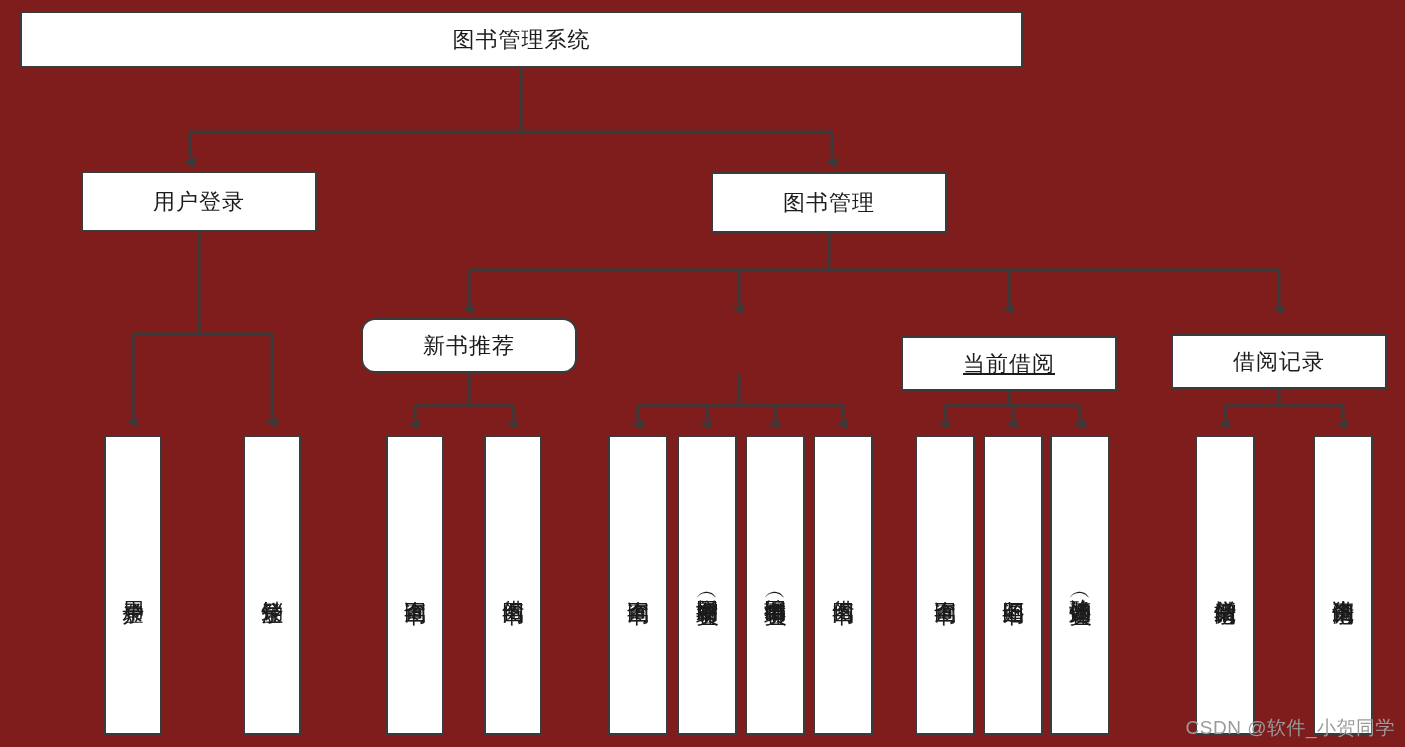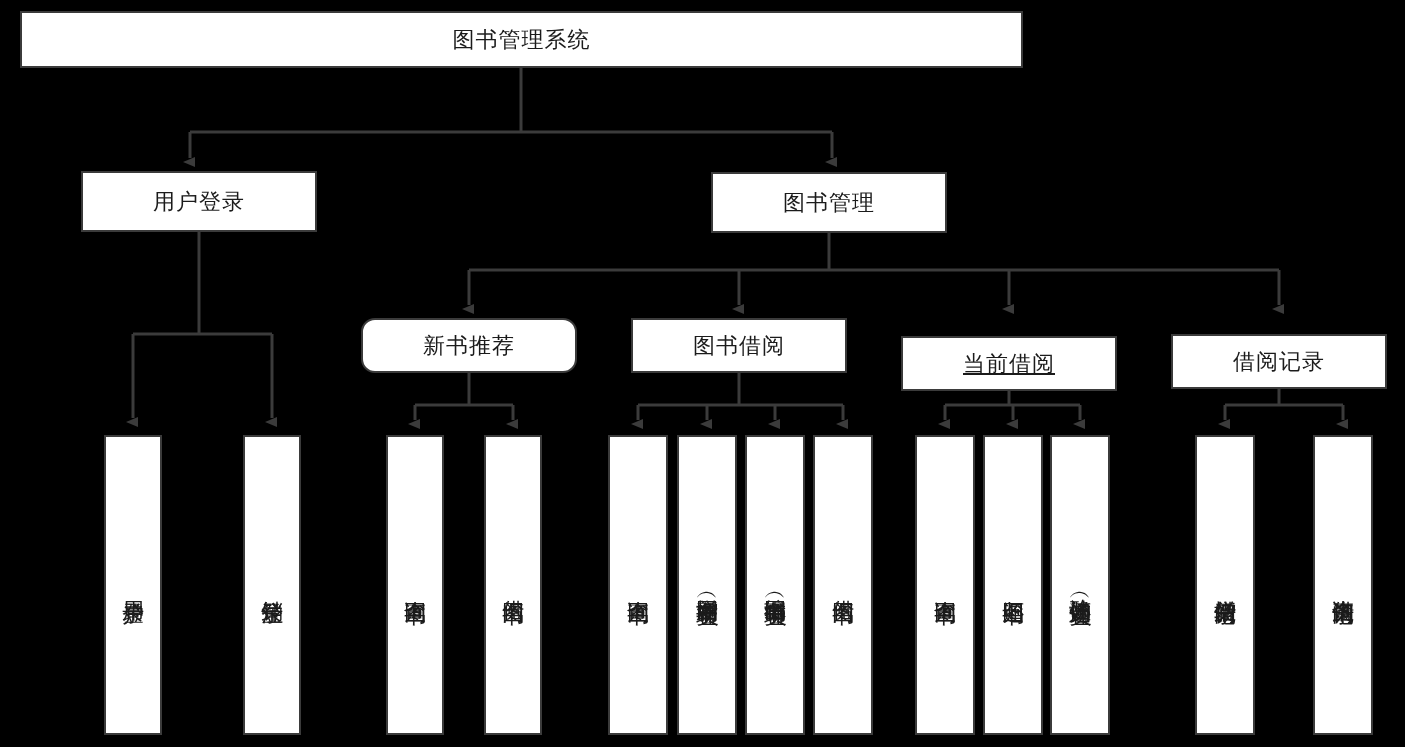--- a/index.html
+++ b/index.html
@@ -7,21 +7,21 @@
     padding: 0;
     background: #ffffff;
   }
   body {
     font-family: "Liberation Sans", "DejaVu Sans", sans-serif;
   }
   #canvas {
     position: relative;
     width: 1405px;
     height: 747px;
-    background: #000000;
+    background: #7f1d1d;
     overflow: hidden;
   }
   svg.wires {
     position: absolute;
     left: 0;
     top: 0;
     width: 1405px;
     height: 747px;
     pointer-events: none;
   }
@@ -126,23 +126,20 @@
   <div class="node h" style="left:81px; top:171px; width:236px; height:61px;">
     <span>用户登录</span>
   </div>
   <div class="node h" style="left:711px; top:172px; width:236px; height:61px;">
     <span>图书管理</span>
   </div>
 
   <div class="node h" style="left:361px; top:318px; width:216px; height:55px;border-radius:14px;">
     <span>新书推荐</span>
   </div>
-  <div class="node h" style="left:631px; top:318px; width:216px; height:55px;">
-    <span>图书借阅</span>
-  </div>
   <div class="node h" style="left:901px; top:336px; width:216px; height:55px;text-decoration:underline;">
     <span>当前借阅</span>
   </div>
   <div class="node h" style="left:1171px; top:318px; width:216px; height:55px;margin-top:16px;">
     <span>借阅记录</span>
   </div>
 
   <div class="node v" style="left:104px; top:435px; width:58px; height:300px;">
     <span class="vtext">用户登录</span>
   </div>
@@ -180,14 +177,15 @@
     <span class="vtext">确认归还（管理员）</span>
   </div>
 
   <div class="node v" style="left:1195px; top:435px; width:60px; height:300px;">
     <span class="vtext">新增借阅记录</span>
   </div>
   <div class="node v" style="left:1313px; top:435px; width:60px; height:300px;">
     <span class="vtext">查询借阅记录</span>
   </div>
 
+  <div class="watermark">CSDN @软件_小贺同学</div>
 
 </div>
 
 </body></html>

